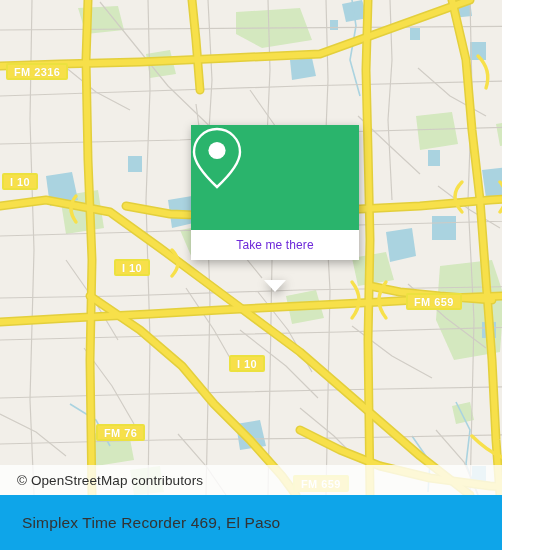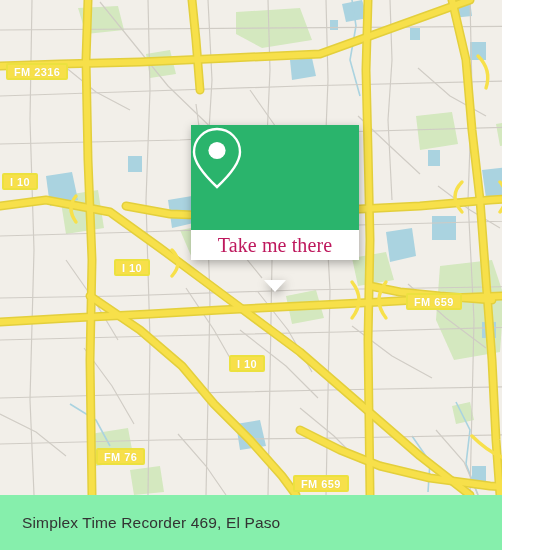--- a/index.html
+++ b/index.html
@@ -111,44 +111,44 @@
   #popup-foot {
     position: relative;
     width: 168px;
     height: 30px;
     background: #ffffff;
     display: flex;
     align-items: center;
     justify-content: center;
   }
   #popup-foot .foot-label {
-    font-family: Liberation Serif, serif;
-    font-size: 20px;
-    color: #be185d;
+    font-family: Liberation Sans, sans-serif;
+    font-size: 12px;
+    color: #6d28d9;
     letter-spacing: 0.1px;
   }
   #popup-tail {
     position: absolute;
     left: 50%;
     top: 155px;
     margin-left: -11px;
     width: 0; height: 0;
     border-left: 11px solid transparent;
     border-right: 11px solid transparent;
     border-top: 12px solid #ffffff;
   }
 
   
   #footer {
     position: absolute;
     left: 0;
     top: 495px;
     width: 550px;
     height: 55px;
-    background: #86efac;
+    background: #0ea5e9;
     display: flex;
     align-items: center;
     box-sizing: border-box;
     padding: 0 14px 0 22px;
   }
   #footer-title {
     font-family: "Liberation Sans", sans-serif;
     font-size: 15.5px;
     color: #333333;
     letter-spacing: 0.15px;
@@ -298,21 +298,21 @@
         <path d="M172 250 Q184 262 172 276"></path>
         <path d="M472 436 Q488 452 504 458"></path>
         <path d="M478 56 Q492 70 486 88"></path>
       </g>
     </svg>
 
     <div class="shield" style="left:6px;  top:63px;">FM 2316</div>
     <div class="shield" style="left:2px;  top:173px;">I 10</div>
     <div class="shield" style="left:114px;top:259px;">I 10</div>
     <div class="shield" style="left:229px;top:355px;">I 10</div>
-    <div class="shield" style="left:96px; top:424px;margin-top:24px;">FM 76</div>
+    <div class="shield" style="left:96px; top:424px;">FM 76</div>
     <div class="shield" style="left:406px;top:293px;">FM 659</div>
     <div class="shield" style="left:509px;top:172px;">FM 659</div>
     <div class="shield" style="left:293px;top:475px;">FM 659</div>
 
     <div class="pill" style="left:514px;top:66px;">Loop 3</div>
     <div class="pill" style="left:514px;top:243px;">Loop 3</div>
     <div class="pill" style="left:514px;top:311px;">Loop 3</div>
     <div class="pill" style="left:514px;top:388px;">Loop 3</div>
 
     <div id="popup">
@@ -323,19 +323,22 @@
             <circle cx="26" cy="25.5" r="8.6" fill="#ffffff"></circle>
           </svg>
         </span>
       </div>
       <div id="popup-foot">
         <span class="foot-label">Take me there</span>
       </div>
       <div id="popup-tail"></div>
     </div>
 
+    <div id="attribution">
+      <span class="attr-text">© OpenStreetMap contributors</span>
+    </div>
   </div>
 
   <div id="footer">
     <span id="footer-title">Simplex Time Recorder 469, El Paso</span>
   </div>
 
 </div>
 
 </body></html>

